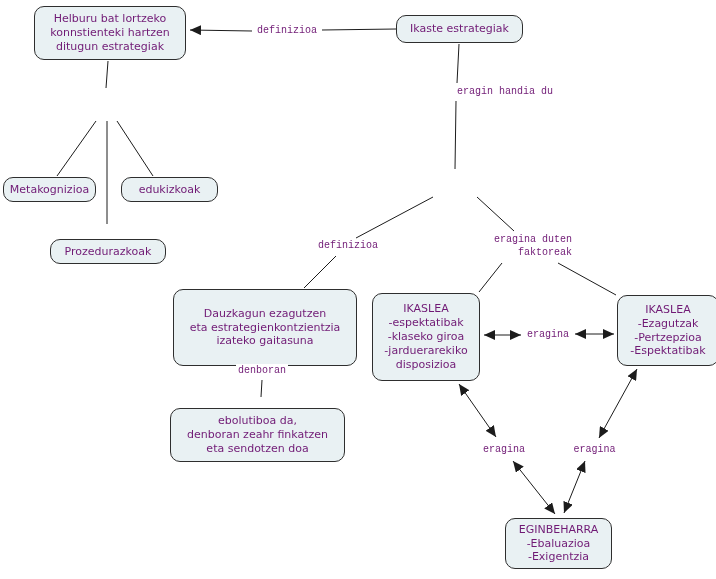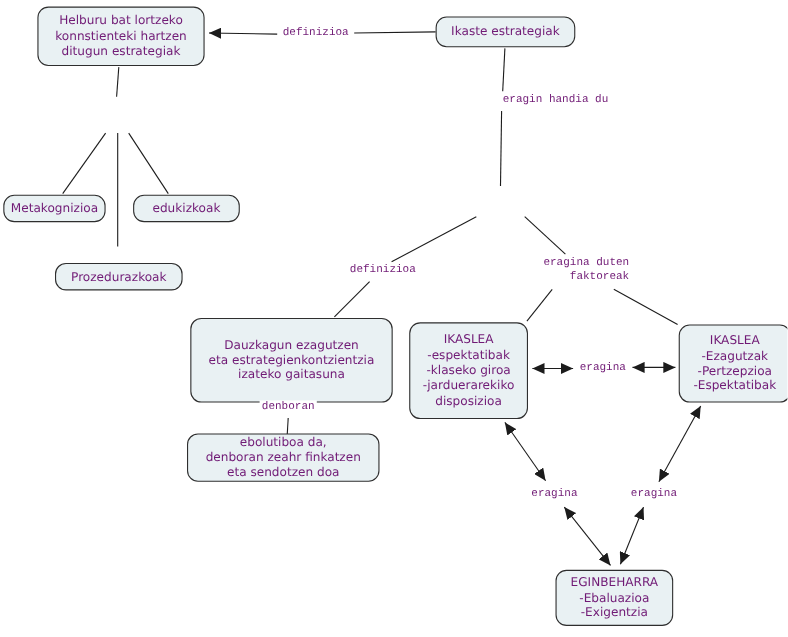--- a/index.html
+++ b/index.html
@@ -124,21 +124,21 @@
 
   <div class="node" style="left:121px; top:177px; width:97px; height:25px;">edukizkoak</div>
 
   <div class="node" style="left:50px; top:239px; width:116px; height:25px;">Prozedurazkoak</div>
 
 
   <div class="node" style="left:173px; top:289px; width:184px; height:77px;">Dauzkagun ezagutzen
 eta estrategienkontzientzia
 izateko gaitasuna</div>
 
-  <div class="node" style="left:170px; top:394px; width:175px; height:44px;">ebolutiboa da,
+  <div class="node" style="left:170px; top:408px; width:175px; height:54px;">ebolutiboa da,
 denboran zeahr finkatzen
 eta sendotzen doa</div>
 
   <div class="node" style="left:372px; top:293px; width:108px; height:88px;">IKASLEA
 -espektatibak
 -klaseko giroa
 -jarduerarekiko
 disposizioa</div>
 
   <div class="node" style="left:617px; top:295px; width:102px; height:71px;">IKASLEA

